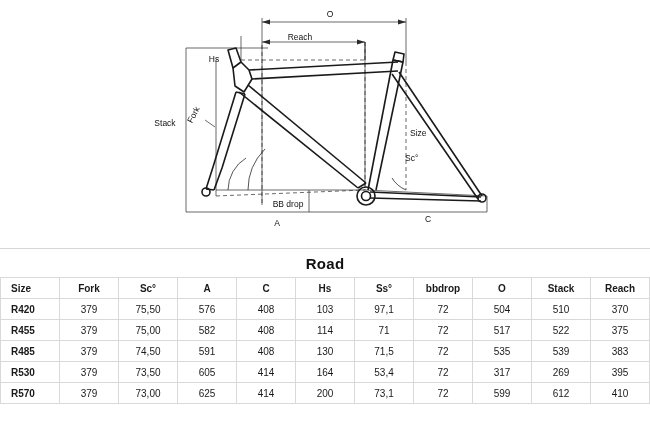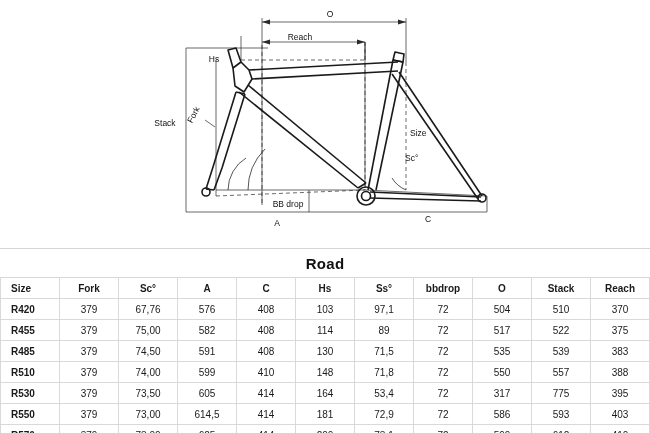--- a/index.html
+++ b/index.html
@@ -201,94 +201,68 @@
           <th>bbdrop</th>
           <th>O</th>
           <th>Stack</th>
           <th>Reach</th>
         </tr>
       </thead>
       <tbody>
         <tr>
           <td class="size-cell">R420</td>
           <td>379</td>
-          <td>67,76</td>
+          <td>75,50</td>
           <td>576</td>
           <td>408</td>
           <td>103</td>
           <td>97,1</td>
           <td>72</td>
           <td>504</td>
           <td>510</td>
           <td>370</td>
         </tr>
         <tr>
           <td class="size-cell">R455</td>
           <td>379</td>
           <td>75,00</td>
           <td>582</td>
           <td>408</td>
           <td>114</td>
-          <td>89</td>
+          <td>71</td>
           <td>72</td>
           <td>517</td>
           <td>522</td>
           <td>375</td>
         </tr>
         <tr>
           <td class="size-cell">R485</td>
           <td>379</td>
           <td>74,50</td>
           <td>591</td>
           <td>408</td>
           <td>130</td>
           <td>71,5</td>
           <td>72</td>
           <td>535</td>
           <td>539</td>
           <td>383</td>
         </tr>
         <tr>
-          <td class="size-cell">R510</td>
-          <td>379</td>
-          <td>74,00</td>
-          <td>599</td>
-          <td>410</td>
-          <td>148</td>
-          <td>71,8</td>
-          <td>72</td>
-          <td>550</td>
-          <td>557</td>
-          <td>388</td>
-        </tr>
-        <tr>
           <td class="size-cell">R530</td>
           <td>379</td>
           <td>73,50</td>
           <td>605</td>
           <td>414</td>
           <td>164</td>
           <td>53,4</td>
           <td>72</td>
           <td>317</td>
-          <td>775</td>
+          <td>269</td>
           <td>395</td>
-        </tr>
-        <tr>
-          <td class="size-cell">R550</td>
-          <td>379</td>
-          <td>73,00</td>
-          <td>614,5</td>
-          <td>414</td>
-          <td>181</td>
-          <td>72,9</td>
-          <td>72</td>
-          <td>586</td>
-          <td>593</td>
-          <td>403</td>
         </tr>
         <tr>
           <td class="size-cell">R570</td>
           <td>379</td>
           <td>73,00</td>
           <td>625</td>
           <td>414</td>
           <td>200</td>
           <td>73,1</td>
           <td>72</td>

